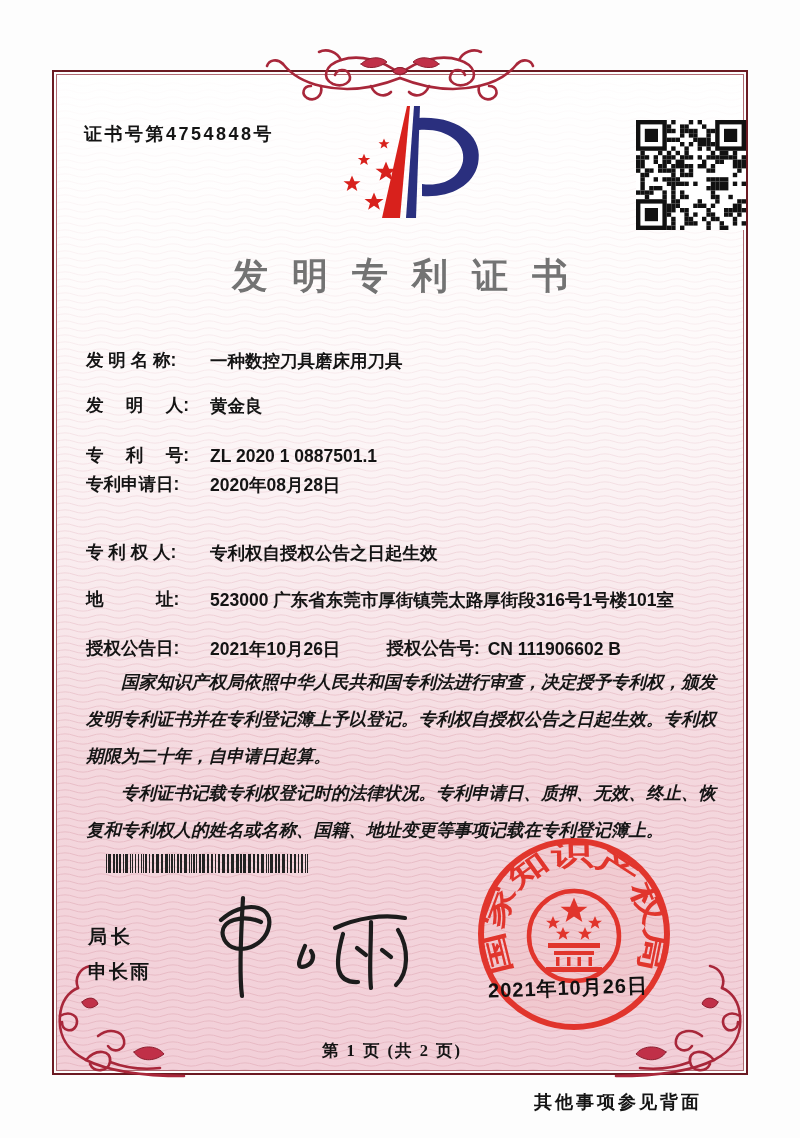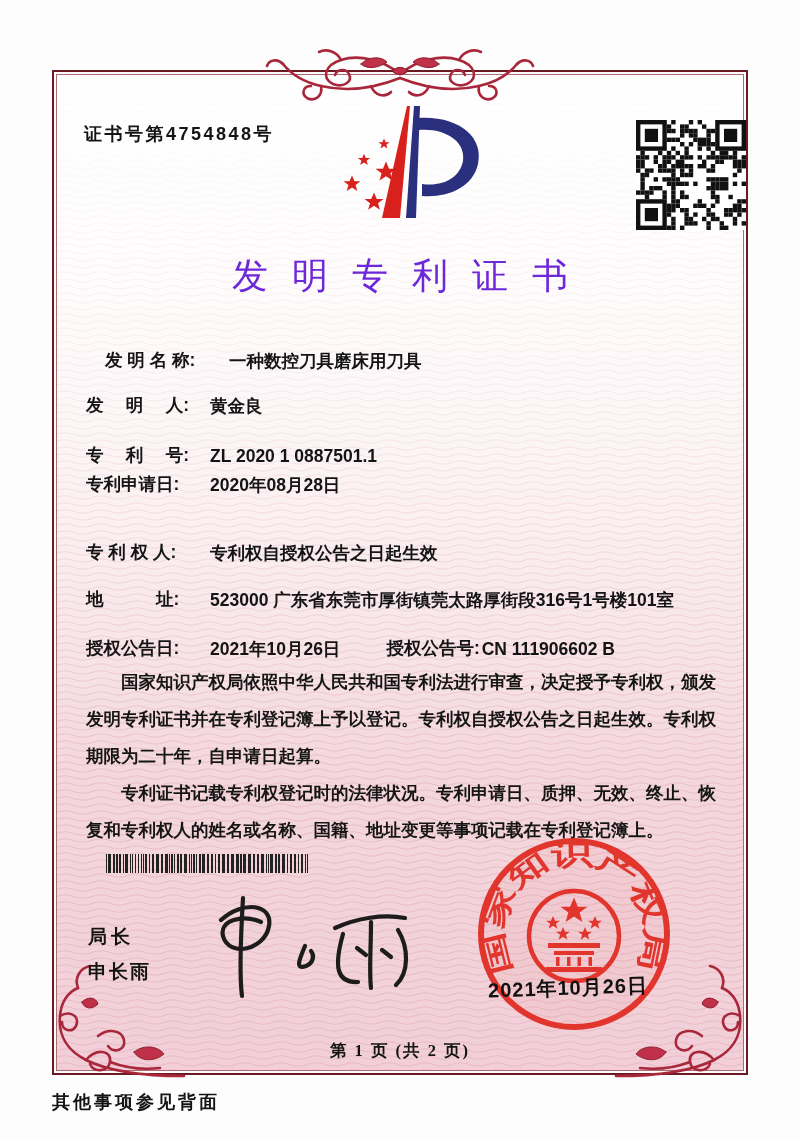--- a/index.html
+++ b/index.html
@@ -16,49 +16,49 @@
   .guilloche { position:absolute; left:0; top:0; }
   .wash { position:absolute; left:0; top:0; width:100%; height:70%;
           background:linear-gradient(180deg, rgba(255,255,255,.95) 0%, rgba(255,255,255,.6) 45%, rgba(255,255,255,0) 100%); }
 
   .cert-no { position:absolute; left:84px; top:122px; font-size:18px; font-weight:700; letter-spacing:2.5px; }
 
   .logo { position:absolute; left:322px; top:94px; }
   .qr   { position:absolute; left:636px; top:120px; width:110px; height:110px; }
 
   .title { position:absolute; left:0; top:252px; width:800px; text-align:center;
-           font-size:36px; font-weight:400; letter-spacing:24px; text-indent:24px;
-           font-family:"Liberation Serif", serif; color:#6d28d9; }
+           font-size:36px; font-weight:700; letter-spacing:24px; text-indent:24px;
+           font-family:"Liberation Serif", serif; color:#737373; }
 
   .row { position:absolute; left:86px; width:648px; font-size:17.5px; font-weight:700; }
   .lbl { display:inline-block; width:124px; vertical-align:top; white-space:pre; }
   .val { display:inline-block; max-width:520px; vertical-align:top; line-height:27px; }
   .pair2 { margin-left:46px; }
-  .pair2 .lbl { width:auto; margin-right:2px; }
+  .pair2 .lbl { width:auto; margin-right:8px; }
 
   .body-text { position:absolute; left:86px; top:664px; width:636px;
                font-family:"Liberation Serif", serif; font-weight:600;
-               font-size:17.5px; line-height:37px; color:#151515; }
+               font-size:17.5px; line-height:37px; color:#151515;font-style:italic; }
   .body-text p { text-indent:2em; }
 
   .barcode { position:absolute; left:106px; top:854px; width:204px; height:19px;
              display:flex; align-items:stretch; }
   .barcode div { background:#222; }
 
   .officer-title { position:absolute; left:88px; top:924px; font-size:19px; font-weight:700; letter-spacing:4px; }
   .officer-name  { position:absolute; left:88px; top:959px; font-size:19px; font-weight:700; letter-spacing:2px; }
   .signature { position:absolute; left:185px; top:888px; }
 
   .seal { position:absolute; left:466px; top:836px; }
   .seal-date { position:absolute; left:488px; top:974px; width:200px; font-size:20px;
                font-weight:700; letter-spacing:1px; transform:rotate(-2deg); color:#111; }
 
-  .page-no { position:absolute; left:52px; top:1040px; width:696px; text-align:center;
+  .page-no { position:absolute; left:44px; top:1040px; width:696px; text-align:center;
              font-family:"Liberation Serif", serif; font-size:16.5px; font-weight:600; letter-spacing:2px; }
-  .back-note { position:absolute; left:52px; top:1090px; width:650px; text-align:left;
+  .back-note { position:absolute; left:52px; top:1090px; width:650px; text-align:right;
                font-family:"Liberation Serif", serif; font-size:18px; font-weight:600; letter-spacing:3px; }
 
   .orn { position:absolute; }
   .orn path { fill:none; stroke:#a8273a; stroke-width:2.6; stroke-linecap:round; }
   .orn .f { fill:#c03048; stroke:#8d1f30; stroke-width:1; }
 </style>
 </head>
 <body>
 
 <div class="page">
@@ -352,21 +352,21 @@
       <rect x="7" y="24" width="1" height="1" fill="#111"></rect>
       <rect x="8" y="24" width="1" height="1" fill="#111"></rect>
       <rect x="10" y="24" width="1" height="1" fill="#111"></rect>
       <rect x="16" y="24" width="1" height="1" fill="#111"></rect>
       <rect x="19" y="24" width="1" height="1" fill="#111"></rect>
       <rect x="20" y="24" width="1" height="1" fill="#111"></rect>
     </svg>
 
   <div class="title">发明专利证书</div>
 
-  <div class="row" style="top:348px;margin-left:19px;">
+  <div class="row" style="top:348px;">
     <span class="lbl">发 明 名 称:</span><span class="val">一种数控刀具磨床用刀具</span>
   </div>
   <div class="row" style="top:393px;">
     <span class="lbl">发　 明　 人:</span><span class="val">黄金良</span>
   </div>
   <div class="row" style="top:443px;">
     <span class="lbl">专　 利　 号:</span><span class="val">ZL 2020 1 0887501.1</span>
   </div>
   <div class="row" style="top:472px;">
     <span class="lbl">专利申请日:</span><span class="val">2020年08月28日</span>

